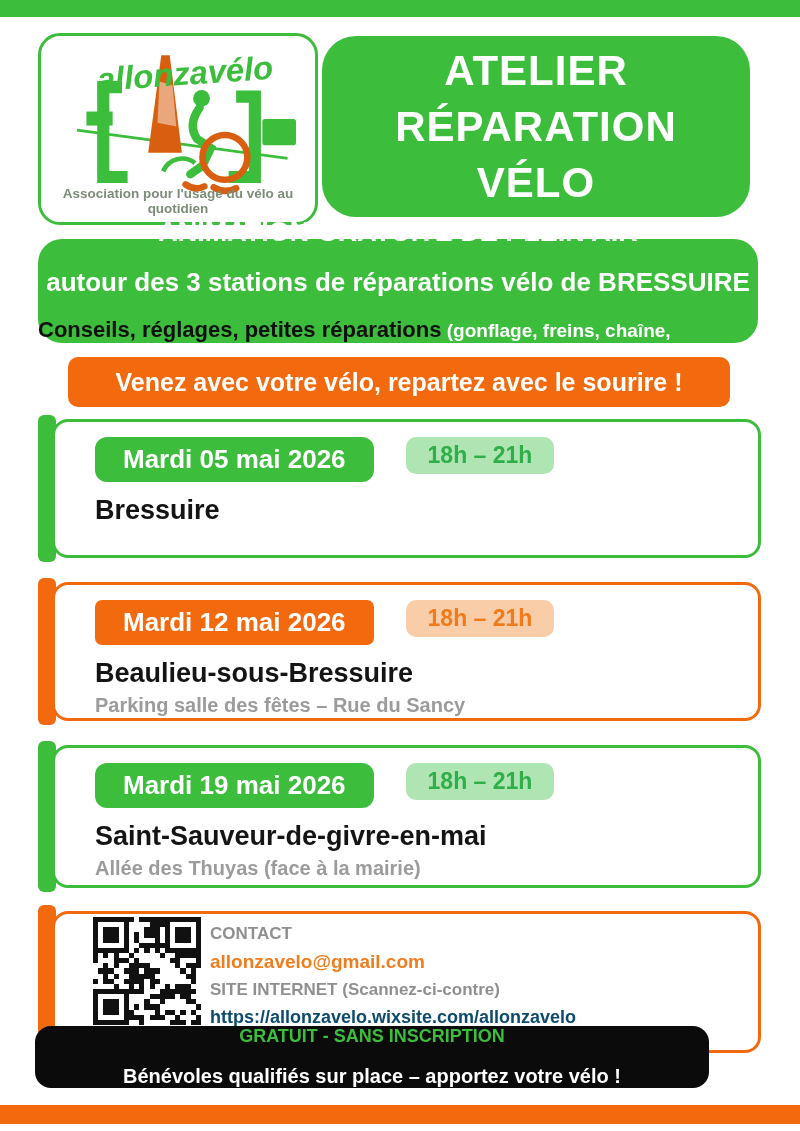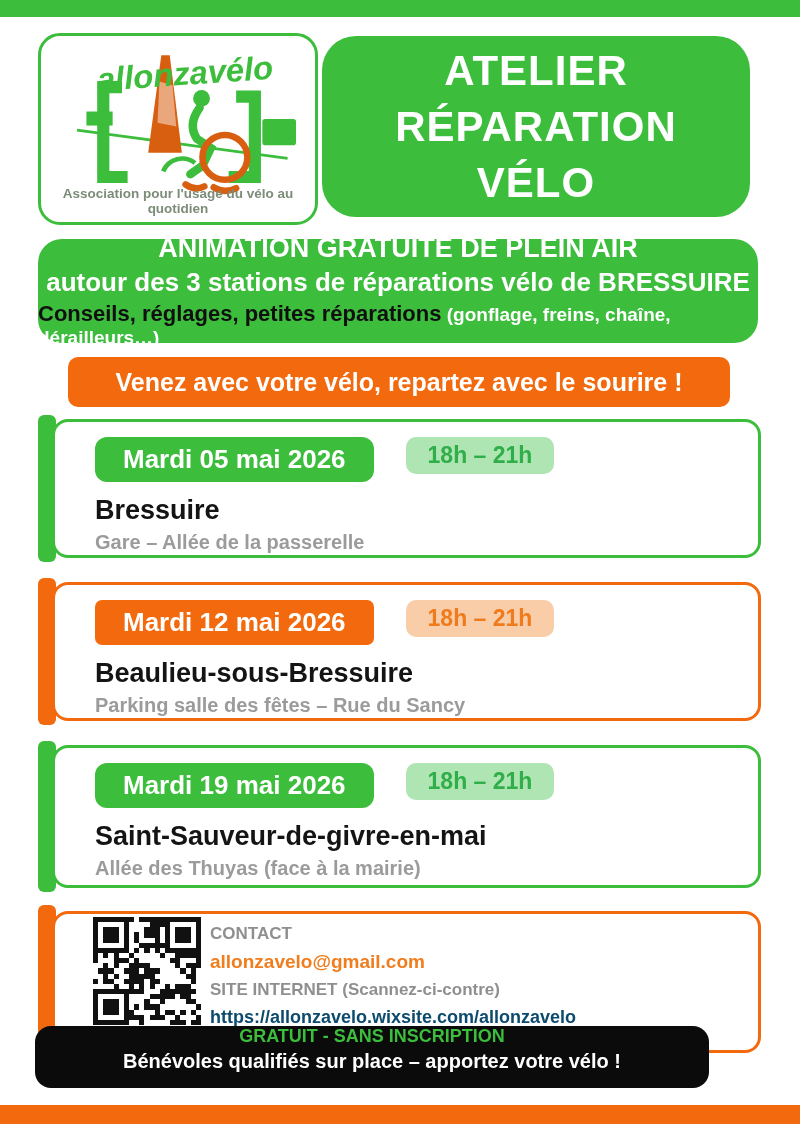--- a/index.html
+++ b/index.html
@@ -21,21 +21,21 @@
     border:3px solid var(--green);border-radius:22px;}
   .logo-svg{position:absolute;left:8px;top:4px;width:262px;height:158px;}
   .logo-tagline{position:absolute;left:0;right:0;bottom:6px;text-align:center;font-size:13.5px;color:#7c8c78;}
 
   .title-card{position:absolute;left:322px;top:36px;width:428px;height:181px;background:var(--green);
     border-radius:34px;display:flex;flex-direction:column;align-items:center;justify-content:center;}
   .title-line{color:#fff;font-size:42px;line-height:56px;letter-spacing:1px;text-align:center;}
 
   
   .info-banner{position:absolute;left:38px;top:239px;width:720px;height:104px;background:var(--green);
-    border-radius:24px;display:flex;flex-direction:column;align-items:center;justify-content:center;gap:3px;}
+    border-radius:24px;display:flex;flex-direction:column;align-items:center;justify-content:center;gap:19px;}
   .info-line1{color:#fff;font-size:27px;}
   .info-line2{color:#fff;font-size:26px;}
   .info-line3{color:#fff;font-size:19px;}
   .info-line3 .hl{color:#101010;font-size:22px;}
 
   
   .slogan{position:absolute;left:68px;top:357px;width:662px;height:50px;background:var(--orange);
     border-radius:10px;display:flex;align-items:center;justify-content:center;color:#fff;font-size:25px;}
 
   
@@ -68,21 +68,21 @@
   .qr{position:absolute;left:38px;top:3px;width:108px;height:108px;}
   .qr svg{display:block;width:108px;height:108px;}
   .contact-lines{position:absolute;left:155px;top:10px;display:flex;flex-direction:column;gap:7px;}
   .c-label{font-size:17px;color:#8f8f8f;}
   .c-email{font-size:19px;color:#f07d1e;text-decoration:none;}
   .c-site{font-size:17px;color:#8f8f8f;}
   .c-url{font-size:18px;color:#0c4a6e;text-decoration:none;}
 
   
   .footer-banner{position:absolute;left:35px;top:1026px;width:674px;height:62px;background:#0b0b0b;
-    border-radius:16px;z-index:5;display:flex;flex-direction:column;align-items:center;justify-content:flex-start;gap:3px;}
+    border-radius:16px;z-index:5;display:flex;flex-direction:column;align-items:center;justify-content:space-between;gap:3px;}
   .f1{color:#3cbd3c;font-size:18px;}
   .f2{color:#fff;font-size:20px;}
 </style>
 </head>
 <body>
 
 <div class="top-bar"></div>
 
 <div class="logo-card">
   <svg class="logo-svg" viewBox="0 0 280 160">
@@ -124,21 +124,20 @@
 </div>
 
 <div class="session s1 theme-green">
   <div class="accent"></div>
   <div class="sbody">
     <div class="pill-row">
       <span class="date-pill">Mardi 05 mai 2026</span>
       <span class="time-pill">18h – 21h</span>
     </div>
     <div class="city">Bressuire</div>
-    <div class="address">Gare – Allée de la passerelle</div>
   </div>
 </div>
 
 <div class="session s2 theme-orange">
   <div class="accent"></div>
   <div class="sbody">
     <div class="pill-row">
       <span class="date-pill">Mardi 12 mai 2026</span>
       <span class="time-pill">18h – 21h</span>
     </div>

